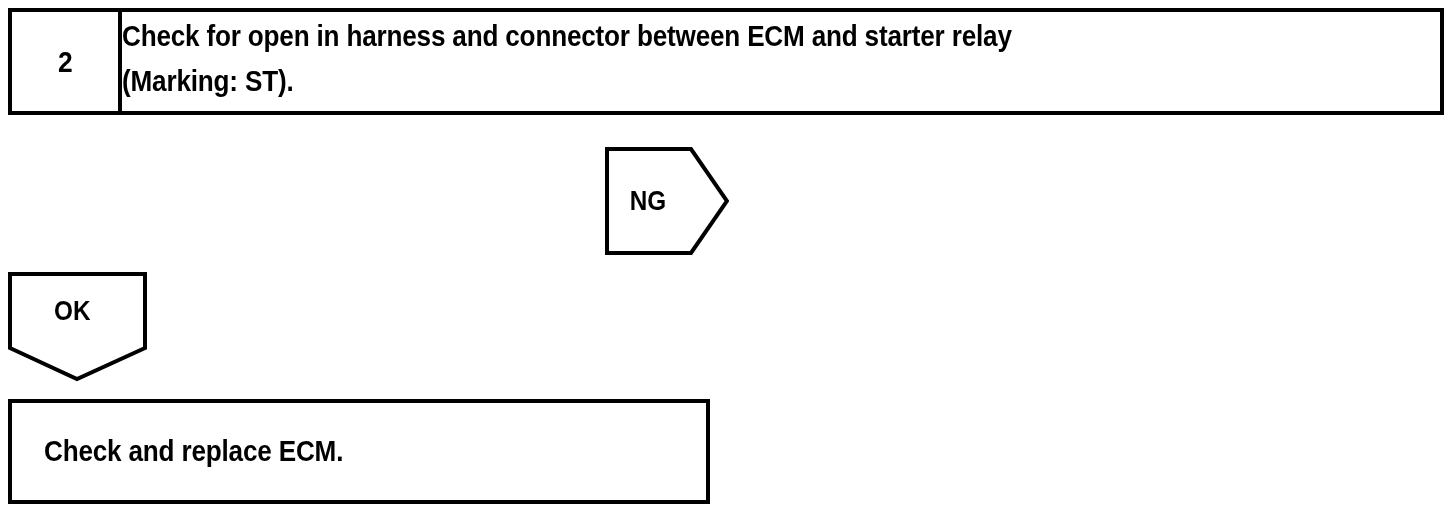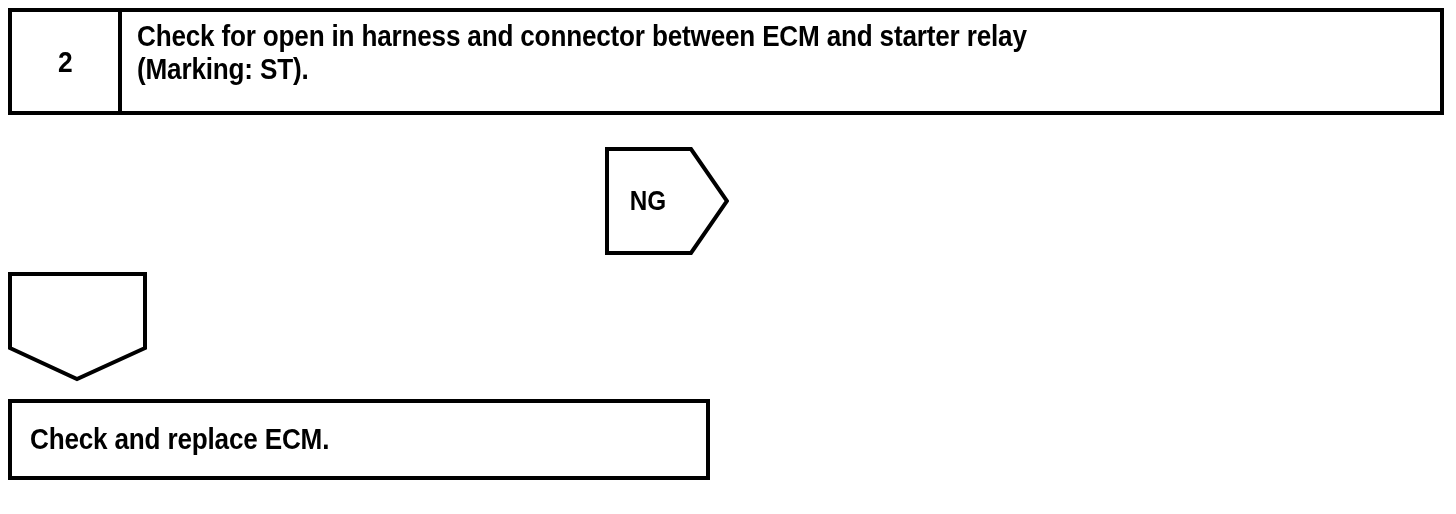--- a/index.html
+++ b/index.html
@@ -48,24 +48,25 @@
   }
   .step-number {
     font-size: 30px;
     font-weight: bold;
     letter-spacing: 0px;
     transform: scaleX(0.88);
   }
   .step-text-cell {
     flex: 1 1 auto;
     box-sizing: border-box;
-    padding: 8px 0 0 15px;
+    padding: 8px 0 0 0;
     display: flex;
     flex-direction: column;
     justify-content: flex-start;
+    gap: 12px;
   }
   .step-line {
     font-size: 29px;
     font-weight: bold;
     line-height: 33px;
     white-space: pre;
     transform: scaleX(0.90);
     transform-origin: left center;
     letter-spacing: -0.2px;
   }
@@ -148,27 +149,27 @@
     font-weight: bold;
     transform-origin: left center;
   }
   .ok-label span { transform: scaleX(0.90); display: inline-block; transform-origin: left center; }
 
   .ecm-box {
     position: absolute;
     left: 8px;
     top: 399px;
     width: 702px;
-    height: 81px;
+    height: 105px;
     box-sizing: border-box;
     border: 4px solid #000;
     background: #fff;
     display: flex;
     align-items: center;
-    padding-left: 18px;
+    padding-left: 32px;
   }
   .ecm-text {
     font-size: 29px;
     font-weight: bold;
     white-space: pre;
     transform: scaleX(0.90);
     transform-origin: left center;
     letter-spacing: -0.2px;
   }
 </style>
@@ -193,18 +194,21 @@
     </svg>
   </div>
   <div class="ng-label">NG</div>
 
 
   <div class="ok-arrow">
     <svg viewBox="0 0 139 110" xmlns="http://www.w3.org/2000/svg">
       <polygon points="2,2 137,2 137,76 69,107 2,76" fill="#ffffff" stroke="#000000" stroke-width="4" stroke-linejoin="miter"></polygon>
     </svg>
   </div>
+  <div class="ok-label">
+    <span>OK</span>
+  </div>
 
   <div class="ecm-box">
     <div class="ecm-text">Check and replace ECM.</div>
   </div>
 
 </div>
 
 </body></html>

